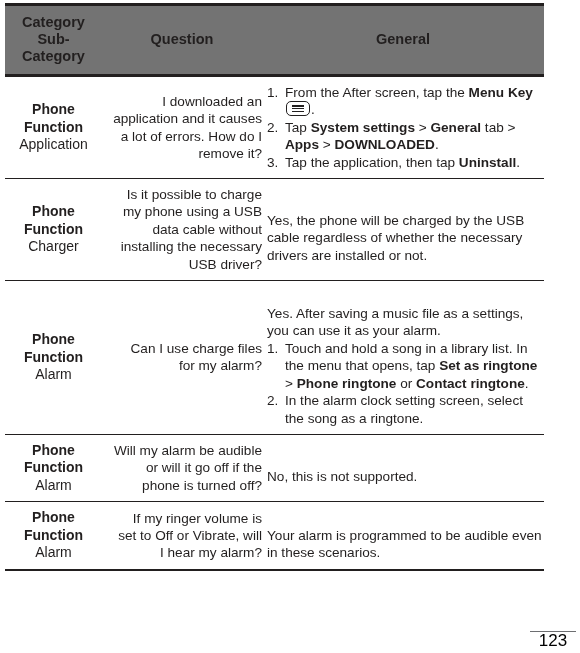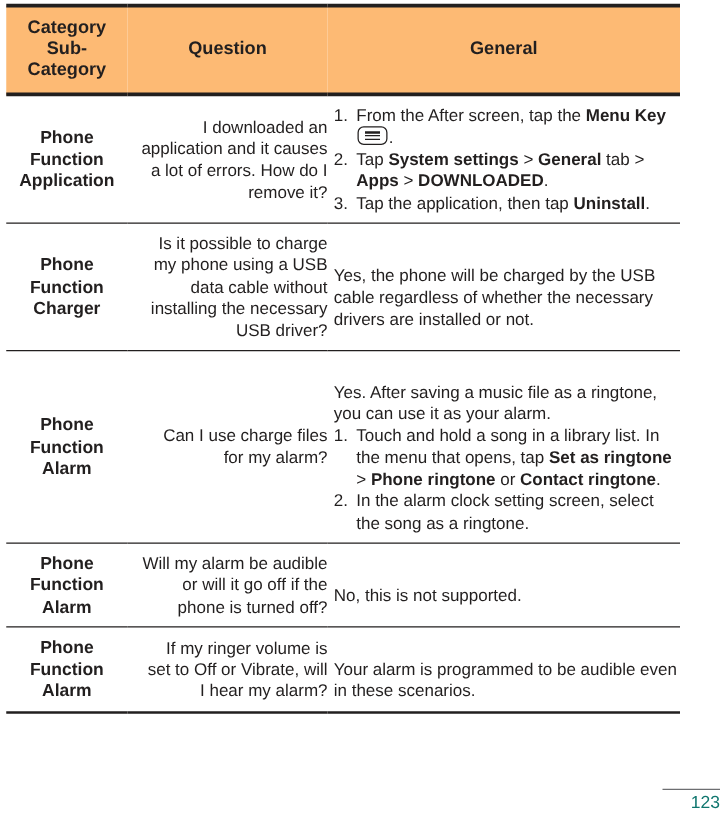--- a/index.html
+++ b/index.html
@@ -37,21 +37,21 @@
     vertical-align: middle;
   }
 
   
   col.c-cat { width: 97px; }
   col.c-q   { width: 160px; }
   col.c-a   { width: 282px; }
 
   
   .hdr-row th {
-    background: #fdba74;
+    background: #737373;
     border-top: 3px solid #221f1f;
     border-bottom: 3px solid #221f1f;
     font-weight: bold;
     font-size: 14.5px;
     line-height: 17px;
     padding: 8px 0 9px 0;
     text-align: center;
     color: #221f1f;
   }
   .hdr-cat { padding-left: 2px; }
@@ -73,21 +73,21 @@
     font-size: 14px;
     line-height: 17.5px;
     padding-left: 2px;
     padding-right: 2px;
   }
   .cat-cell .cat-main {
     font-weight: bold;
     display: block;
   }
   .cat-cell .cat-sub {
-    font-weight: bold;
+    font-weight: normal;
     display: block;
   }
 
   .q-cell {
     font-size: 13.6px;
     line-height: 17.4px;
     padding-left: 11px !important;
     padding-right: 8px;
     text-align: right;
   }
@@ -154,24 +154,24 @@
     width: 46px;
     text-align: center;
   }
   .page-footer .rule {
     height: 1.4px;
     background: #6d6e71;
     width: 46px;
     margin: 0 0 1px 0;
   }
   .page-footer .pnum {
-    font-size: 14px;
+    font-size: 17px;
     line-height: 16px;
-    color: #0f766e;
-    text-align: right;
+    color: #000000;
+    text-align: center;
   }
 </style>
 </head>
 <body>
 
 <div class="page">
 
   <table class="faq-table">
     <colgroup>
       <col class="c-cat">
@@ -217,21 +217,21 @@
           </td>
         </tr>
         <tr>
           <td class="cat-cell">
             <span class="cat-main">Phone</span>
             <span class="cat-main">Function</span>
             <span class="cat-sub">Alarm</span>
           </td>
           <td class="q-cell">Can I use charge files for my alarm?</td>
           <td class="a-cell">
-            <div class="a-intro">Yes. After saving a music file as a ringtone, you can use it as your alarm.</div>
+            <div class="a-intro">Yes. After saving a music file as a settings, you can use it as your alarm.</div>
             <ol class="steps">
               <li><span class="num">1.</span><span class="sep">Touch and hold a song in a library list. In the menu that opens, tap </span><span class="b">Set as ringtone</span><span class="sep"> &gt; </span><span class="b">Phone ringtone</span><span class="sep"> or </span><span class="b">Contact ringtone</span><span class="sep">.</span></li>
               <li><span class="num">2.</span><span class="sep">In the alarm clock setting screen, select the song as a ringtone.</span></li>
             </ol>
           </td>
         </tr>
         <tr>
           <td class="cat-cell">
             <span class="cat-main">Phone</span>
             <span class="cat-main">Function</span>

